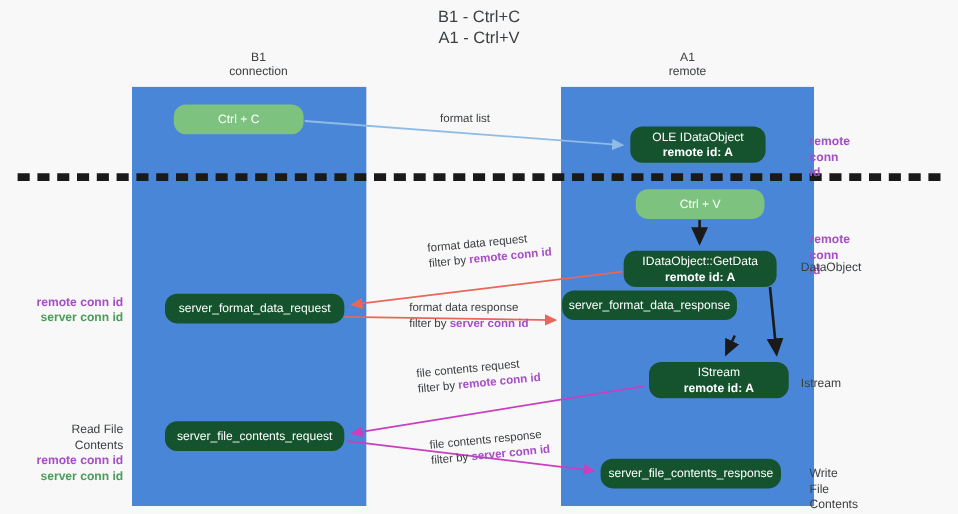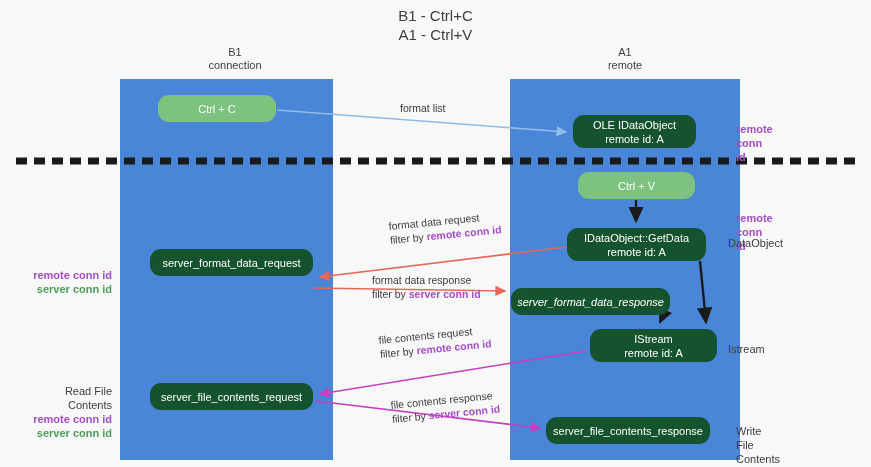--- a/index.html
+++ b/index.html
@@ -59,28 +59,28 @@
     justify-content: center;
     color: #ffffff;
     font-size: 11px;
     line-height: 14px;
     text-align: center;
     padding: 2px 4px;
     border-radius: 11px;
   }
   .box.green { background: #7dc37f; }
   .box.orange { background: #14532d; }
-  .box .l2 { display: block; }
+  .box .l2 { display: block; font-weight: bold; }
 
   #box-ctrlc { left: 158px; top: 95px;  width: 118px; height: 27px; }
   #box-dataobject { left: 573px; top: 115px; width: 123px; height: 33px; }
   #box-ctrlv { left: 578px; top: 172px; width: 117px; height: 27px; }
   #box-getdata { left: 567px; top: 228px; width: 139px; height: 33px; }
-  #box-fmt-req { left: 150px; top: 249px; width: 163px; height: 27px; }
-  #box-fmt-resp { left: 511px; top: 288px; width: 159px; height: 27px; font-style: italic; }
+  #box-fmt-req { left: 150px; top: 267px; width: 163px; height: 27px; }
+  #box-fmt-resp { left: 511px; top: 264px; width: 159px; height: 27px; }
   #box-istream { left: 590px; top: 329px; width: 127px; height: 33px; }
   #box-file-req { left: 150px; top: 383px; width: 163px; height: 27px; }
   #box-file-resp { left: 546px; top: 417px; width: 164px; height: 27px; }
 
   
   .side {
     font-size: 11px;
     line-height: 14px;
   }
   .purple { color: #a64ec6; font-weight: bold; }

